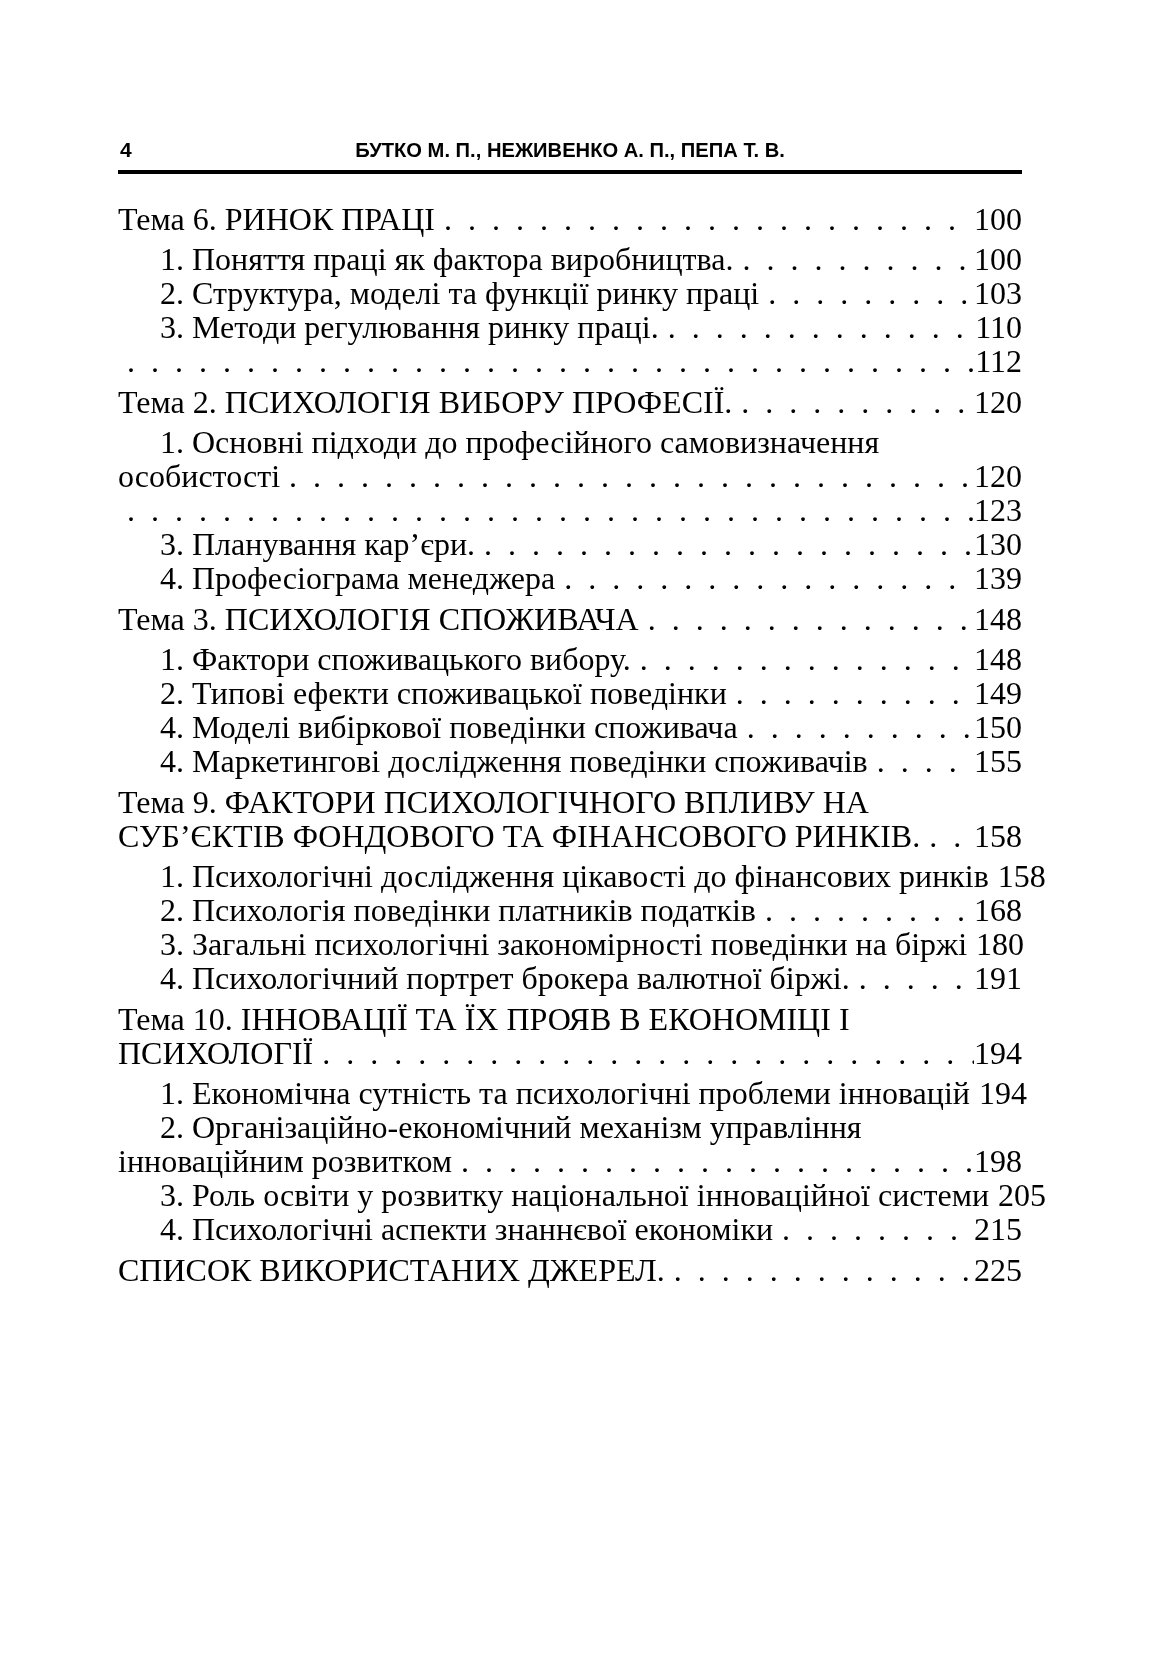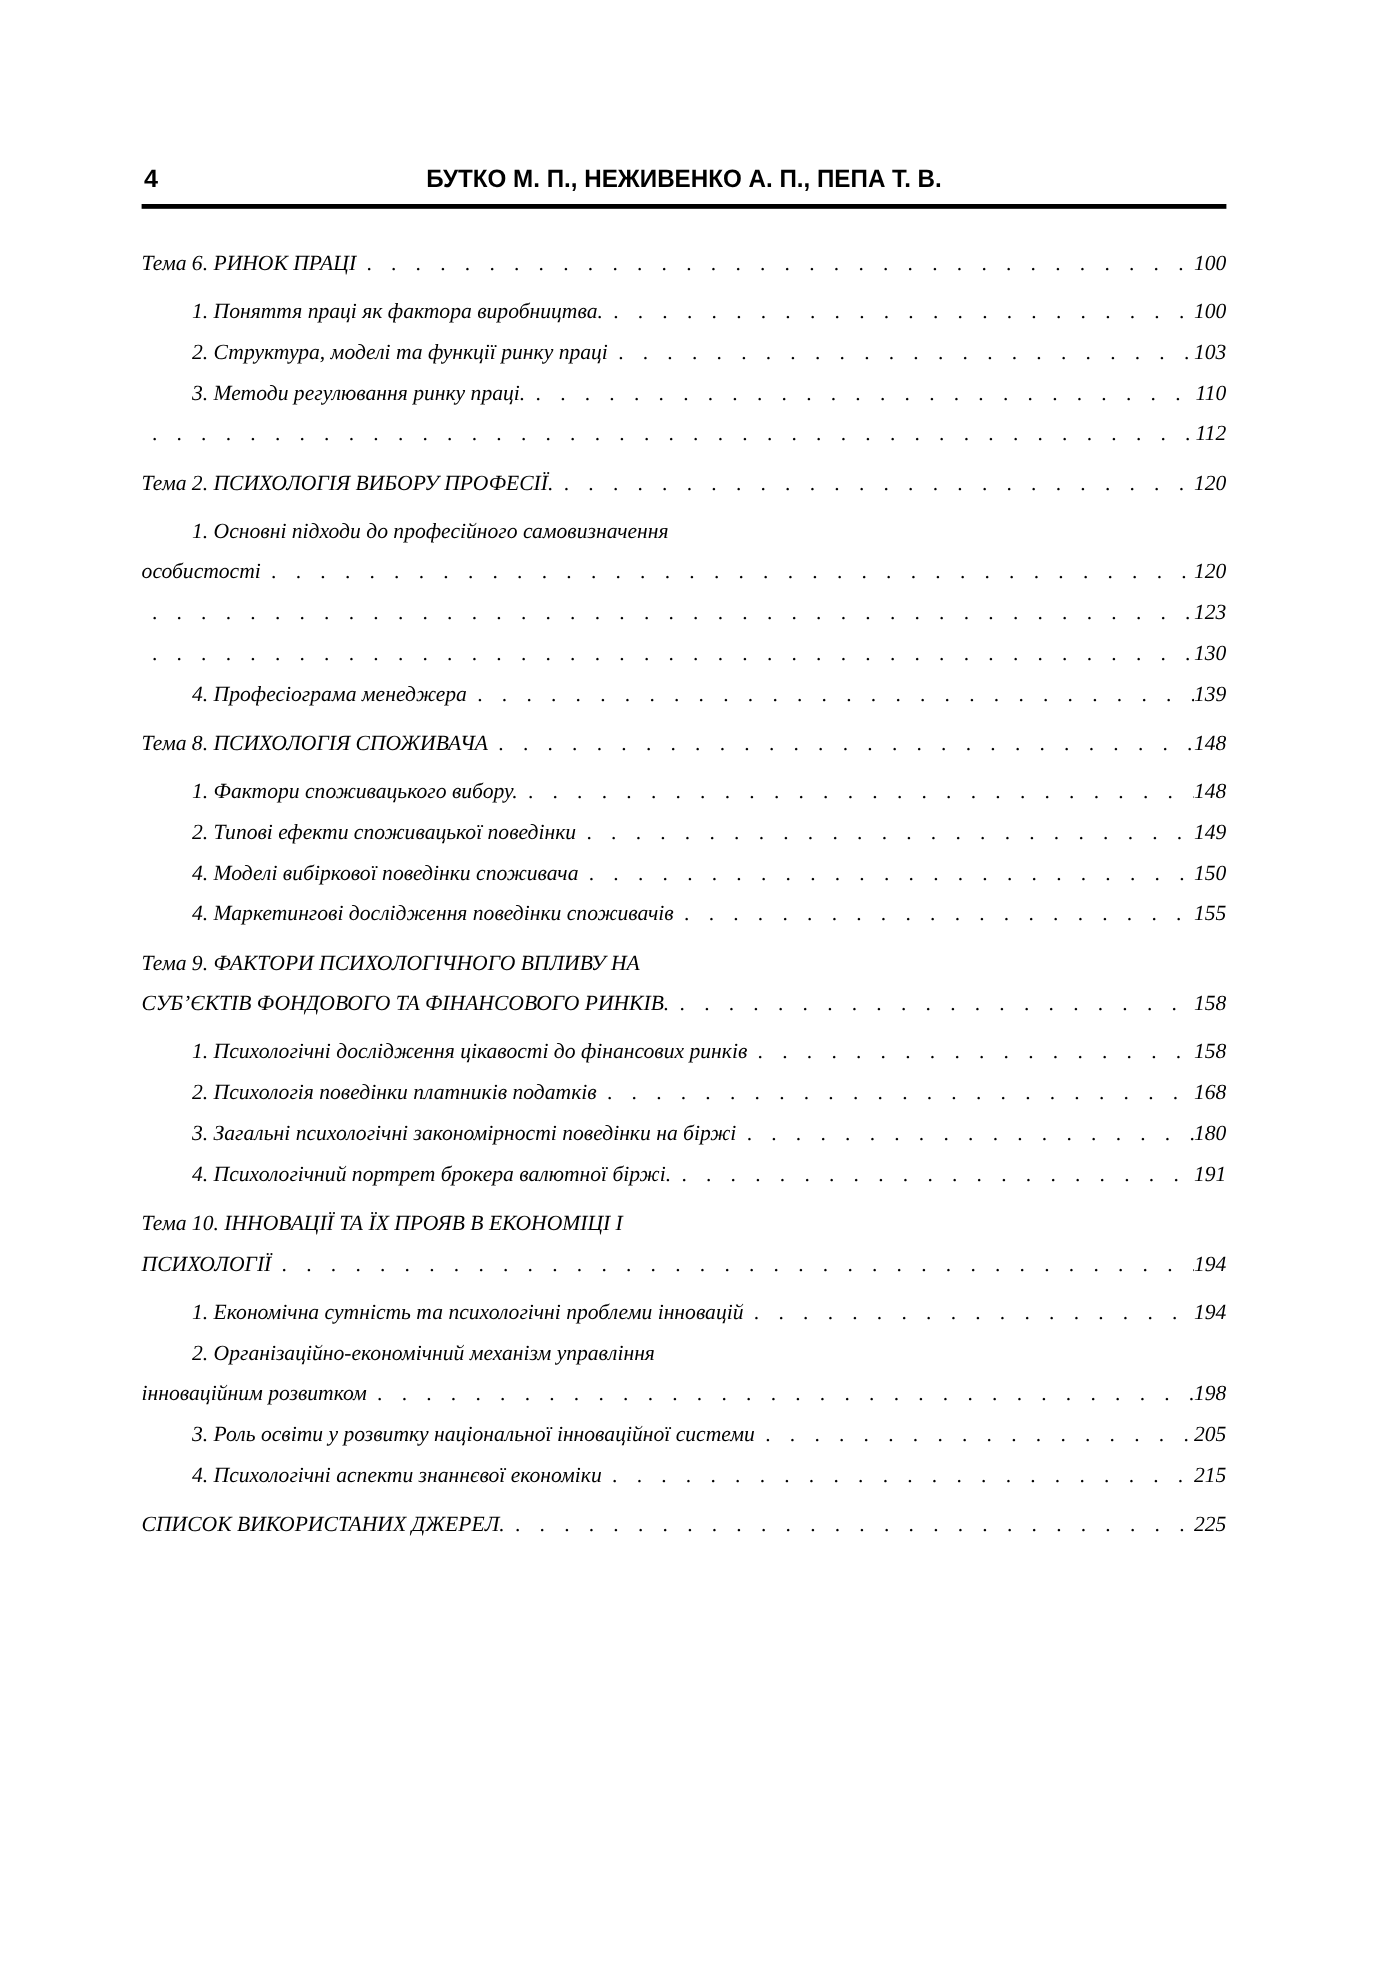--- a/index.html
+++ b/index.html
@@ -49,23 +49,22 @@
     transform: scaleX(0.96);
   }
   .head-rule {
     margin-top: 6px;
     height: 4px;
     background: #000000;
   }
   
   .toc {
     margin-top: 28px;
-    font-size: 18px;
+    font-size: 32px;
     line-height: 34px;
-    font-style: italic;
   }
   .entry.chapter { margin-top: 7px; margin-bottom: 6px; }
   .entry.section { margin: 0; }
   .row {
     display: flex;
     align-items: flex-end;
   }
   .row .txt {
     flex: 0 0 auto;
     white-space: nowrap;
@@ -150,34 +149,35 @@
           </div>
         </div>
         <div class="entry section">
           <div class="row">
             <span class="dots">................................................................................</span>
             <span class="num">123</span>
           </div>
         </div>
         <div class="entry section">
           <div class="row">
+            <span class="txt ind">3. Планування кар’єри.</span>
             <span class="dots">................................................................................</span>
             <span class="num">130</span>
           </div>
         </div>
         <div class="entry section">
           <div class="row">
             <span class="txt ind">4. Професіограма менеджера</span>
             <span class="dots">................................................................................</span>
             <span class="num">139</span>
           </div>
         </div>
         <div class="entry chapter">
           <div class="row">
-            <span class="txt">Тема 8. ПСИХОЛОГІЯ СПОЖИВАЧА</span>
+            <span class="txt">Тема 3. ПСИХОЛОГІЯ СПОЖИВАЧА</span>
             <span class="dots">................................................................................</span>
             <span class="num">148</span>
           </div>
         </div>
         <div class="entry section">
           <div class="row">
             <span class="txt ind">1. Фактори споживацького вибору.</span>
             <span class="dots">................................................................................</span>
             <span class="num">148</span>
           </div>

